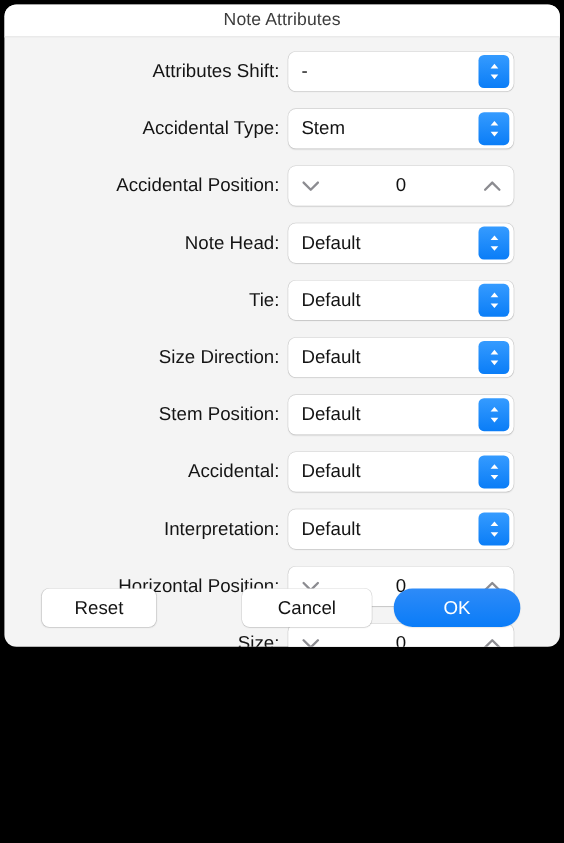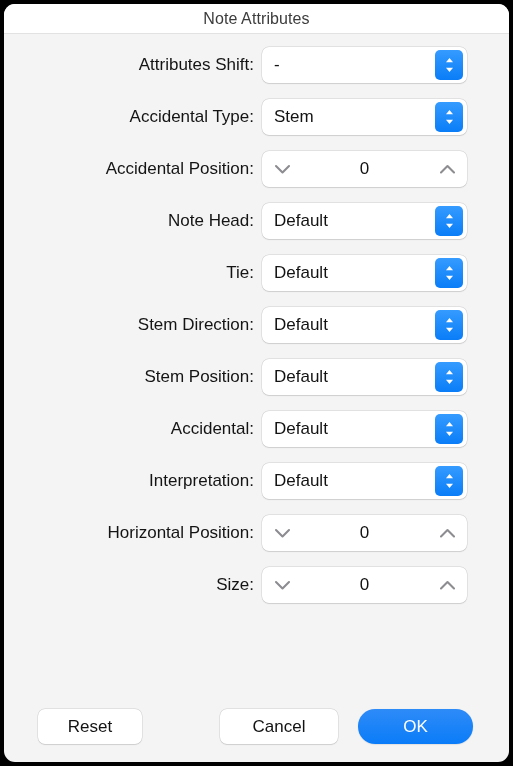--- a/index.html
+++ b/index.html
@@ -13,21 +13,21 @@
     overflow: hidden;
     font-family: "Liberation Sans", sans-serif;
     -webkit-font-smoothing: antialiased;
   }
 
   .window {
     position: absolute;
     left: 4px;
     top: 4px;
     width: 505px;
-    height: 758px;
+    height: 584px;
     background: #f4f4f4;
     border-radius: 11px;
     overflow: hidden;
     box-shadow: 0 0 0 0.5px rgba(0,0,0,0.18);
   }
 
   .titlebar {
     height: 29px;
     background: #ffffff;
     border-bottom: 1px solid #e2e2e2;
@@ -216,21 +216,21 @@
           <div class="popup-value">Default</div>
           <div class="popup-badge">
             <svg width="11" height="18" viewBox="0 0 11 18">
               <path d="M5.5 2 L9 6.2 L2 6.2 Z" fill="#ffffff"></path>
               <path d="M5.5 16 L9 11.8 L2 11.8 Z" fill="#ffffff"></path>
             </svg>
           </div>
         </div>
       </div>
       <div class="row">
-        <div class="row-label">Stem Direction:</div>
+        <div class="row-label">Size Direction:</div>
         <div class="control popup">
           <div class="popup-value">Default</div>
           <div class="popup-badge">
             <svg width="11" height="18" viewBox="0 0 11 18">
               <path d="M5.5 2 L9 6.2 L2 6.2 Z" fill="#ffffff"></path>
               <path d="M5.5 16 L9 11.8 L2 11.8 Z" fill="#ffffff"></path>
             </svg>
           </div>
         </div>
       </div>

